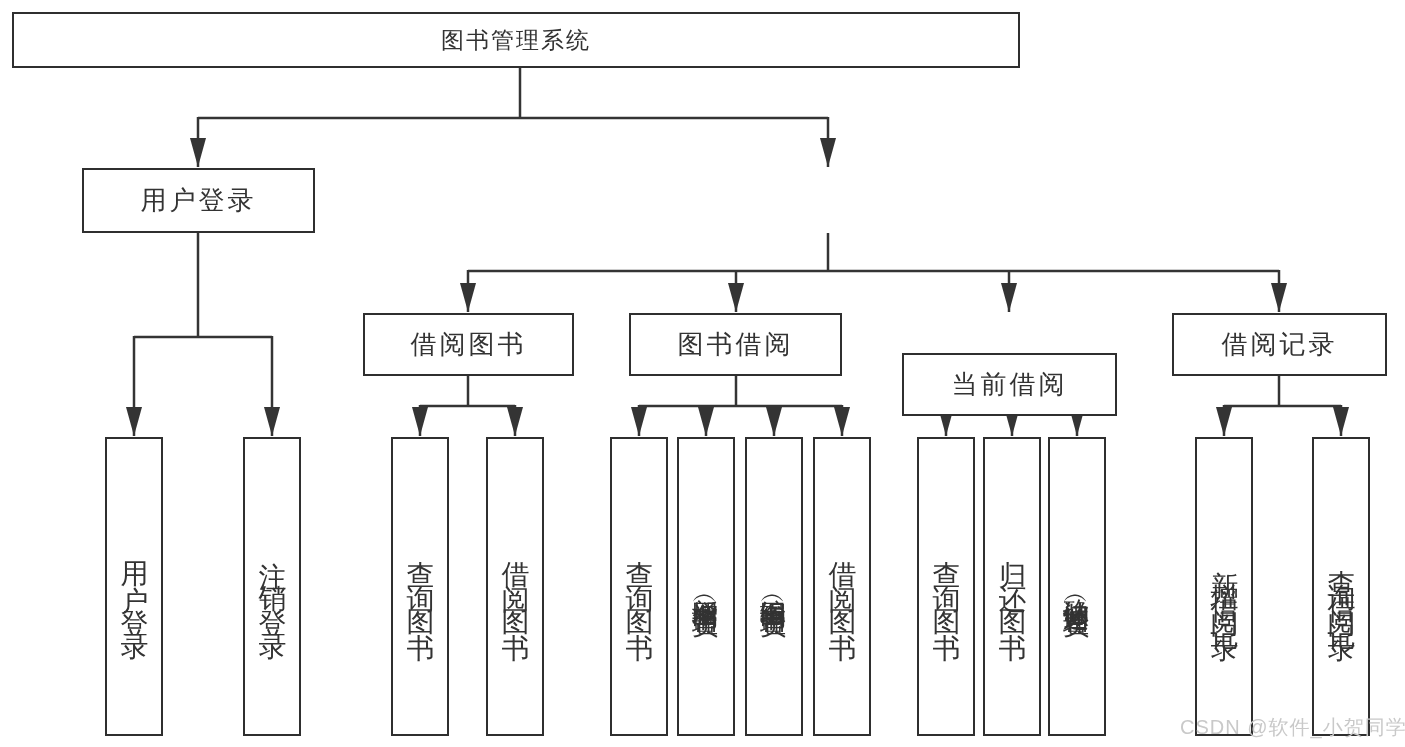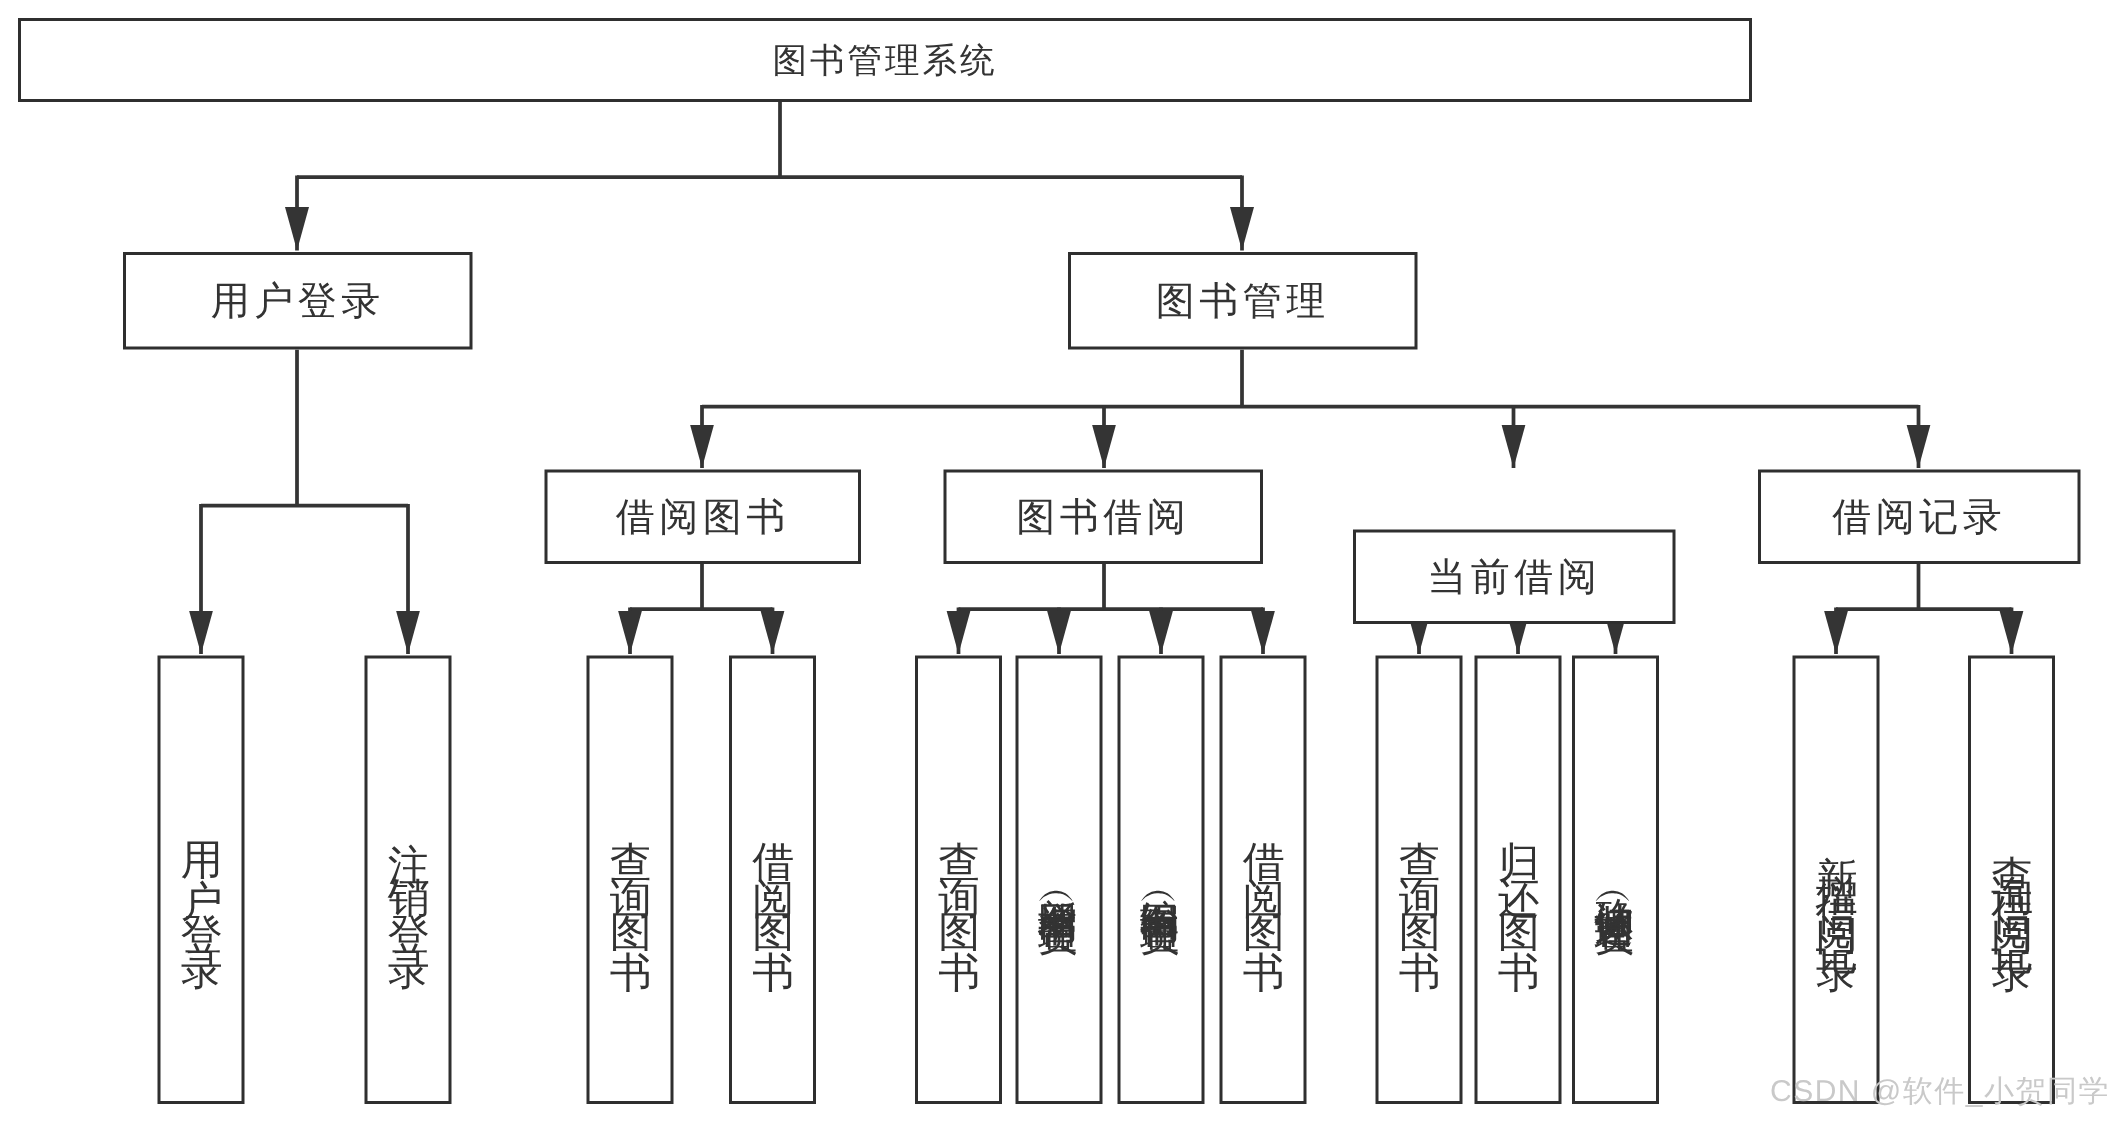--- a/index.html
+++ b/index.html
@@ -114,24 +114,23 @@
       <line x1="1012" y1="405" x2="1012" y2="436" marker-end="url(#arrow)"></line>
       <line x1="1077" y1="405" x2="1077" y2="436" marker-end="url(#arrow)"></line>
 
       <line x1="1279" y1="376" x2="1279" y2="406"></line>
       <line x1="1224" y1="406" x2="1341" y2="406"></line>
       <line x1="1224" y1="405" x2="1224" y2="436" marker-end="url(#arrow)"></line>
       <line x1="1341" y1="405" x2="1341" y2="436" marker-end="url(#arrow)"></line>
     </g>
   </svg>
 
-  <div class="box h root" style="left:12px; top:12px; width:1156px; height:56px;text-align:center;">图书管理系统</div>
+  <div class="box h root" style="left:12px; top:12px; width:1008px; height:56px;text-align:center;">图书管理系统</div>
 
   <div class="box h" style="left:82px; top:168px; width:233px; height:65px;">用户登录</div>
-  <div class="box h" style="left:712px; top:168px; width:233px; height:65px;">图书管理</div>
 
   <div class="box h" style="left:363px; top:313px; width:211px; height:63px;">借阅图书</div>
   <div class="box h" style="left:629px; top:313px; width:213px; height:63px;">图书借阅</div>
   <div class="box h" style="left:902px; top:313px; width:215px; height:63px;margin-top:40px;">当前借阅</div>
   <div class="box h" style="left:1172px; top:313px; width:215px; height:63px;">借阅记录</div>
 
   <div class="box v v4" style="left:105px; top:437px; width:58px; height:299px;">用户登录</div>
   <div class="box v v4" style="left:243px; top:437px; width:58px; height:299px;">注销登录</div>
 
   <div class="box v v4" style="left:391px; top:437px; width:58px; height:299px;">查询图书</div>

